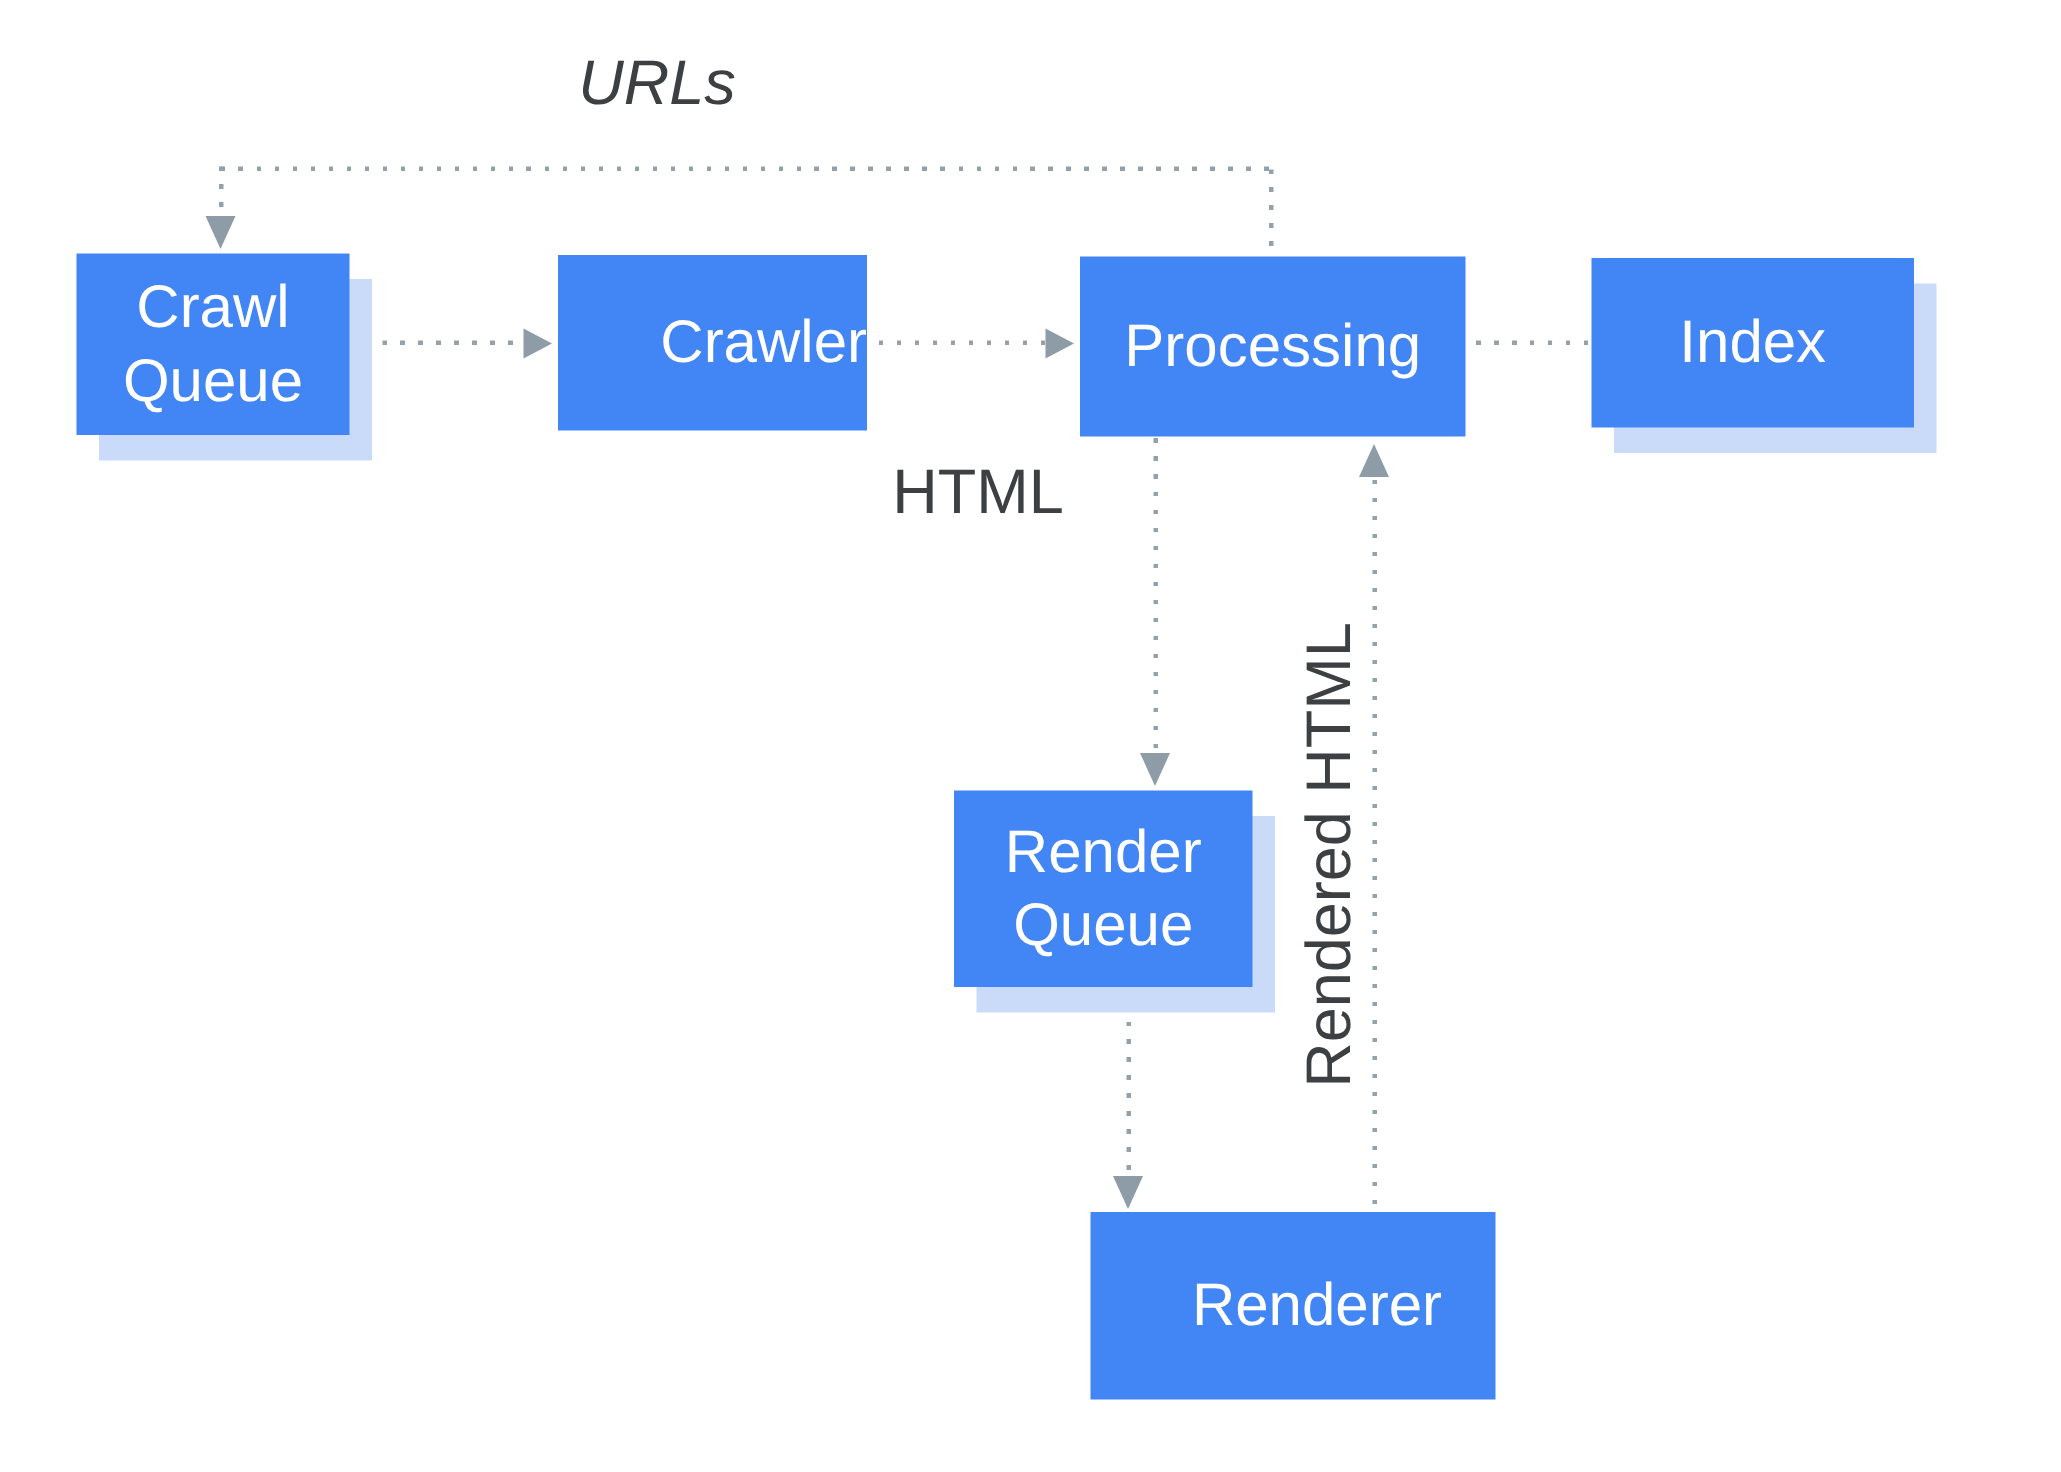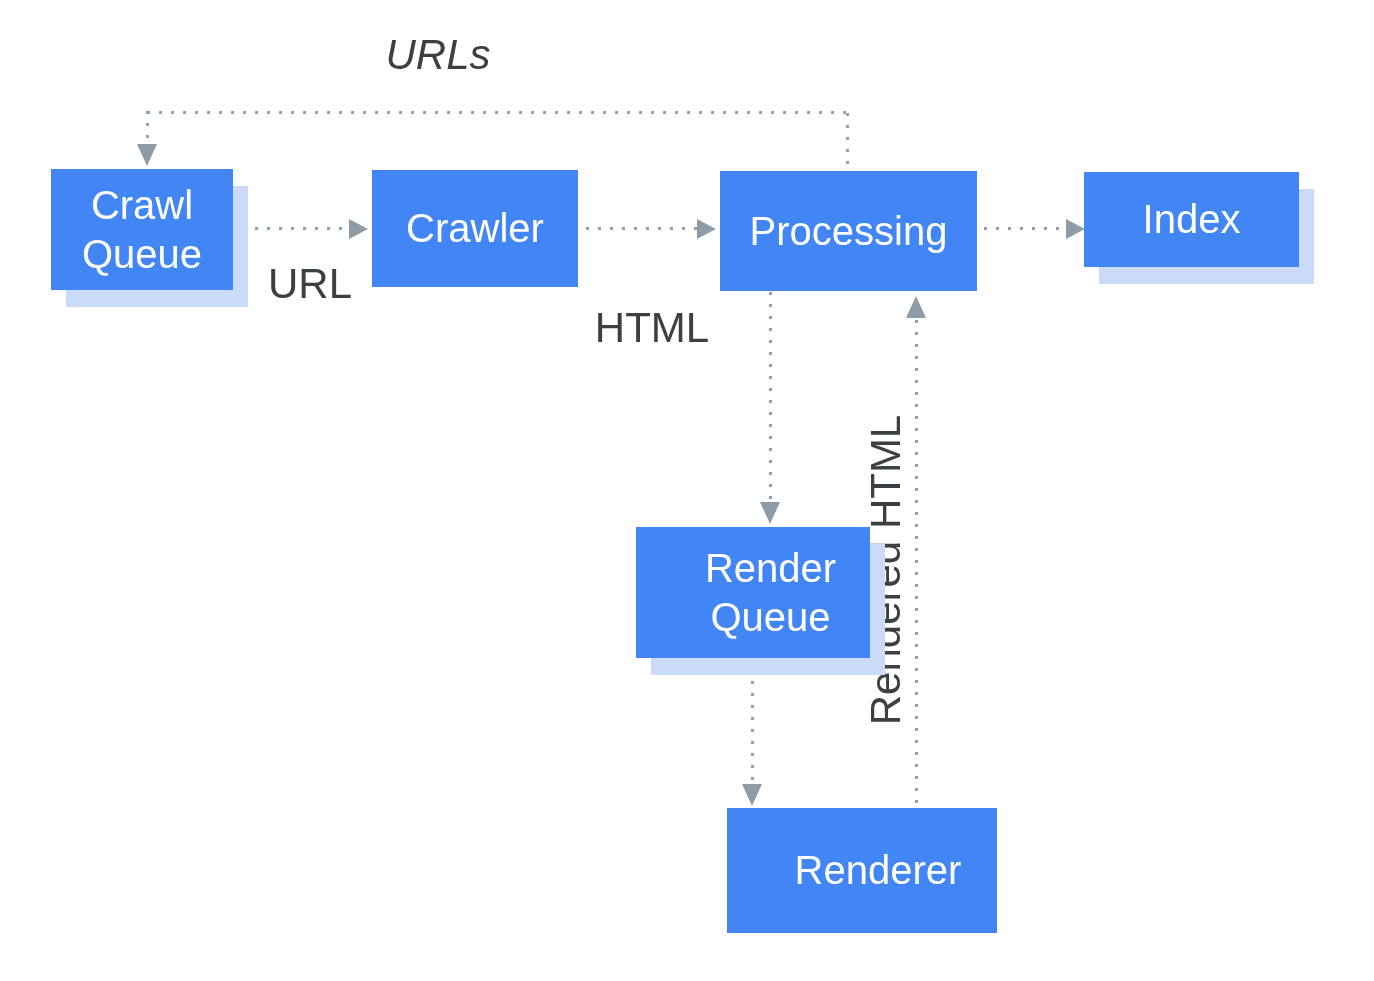--- a/index.html
+++ b/index.html
@@ -98,41 +98,40 @@
   <div class="vline" style="left:769px; top:292px; height:211px;"></div>
   <div class="arrow down" style="left:760px; top:502px;"></div>
 
   <div class="vline" style="left:751px; top:681px; height:104px;"></div>
   <div class="arrow down" style="left:742px; top:784px;"></div>
 
   <div class="vline" style="left:915px; top:320px; height:487px;"></div>
   <div class="arrow up" style="left:906px; top:296px;"></div>
 
   <div class="edge-label" style="left:376px; top:33px; width:124px; height:44px;font-style:italic;">URLs</div>
-  <div class="edge-label" style="left:248px; top:262px; width:124px; height:44px;">URL</div>
   <div class="edge-label" style="left:590px; top:264px; width:124px; height:44px;margin-top:42px;">HTML</div>
   <div class="edge-label rotated" style="left:726px; top:546px; width:320px; height:48px;">Rendered HTML</div>
 
   <div class="node shadowed" style="left:51px; top:169px; width:182px; height:121px;">
     <span>Crawl Queue</span>
   </div>
 
-  <div class="node" style="left:372px; top:170px; width:206px; height:117px;">
+  <div class="node" style="left:372px; top:170px; width:206px; height:117px;justify-content:flex-end;">
     <span>Crawler</span>
   </div>
 
   <div class="node" style="left:720px; top:171px; width:257px; height:120px;">
     <span>Processing</span>
   </div>
 
-  <div class="node shadowed" style="left:1084px; top:172px; width:215px; height:95px;">
+  <div class="node shadowed" style="left:1061px; top:172px; width:215px; height:113px;">
     <span>Index</span>
   </div>
 
-  <div class="node shadowed" style="left:636px; top:527px; width:199px; height:131px;padding-left:35px;">
+  <div class="node shadowed" style="left:636px; top:527px; width:199px; height:131px;">
     <span>Render Queue</span>
   </div>
 
   <div class="node" style="left:727px; top:808px; width:238px; height:125px;padding-left:32px;">
     <span>Renderer</span>
   </div>
 
 </div>
 
 </body></html>

